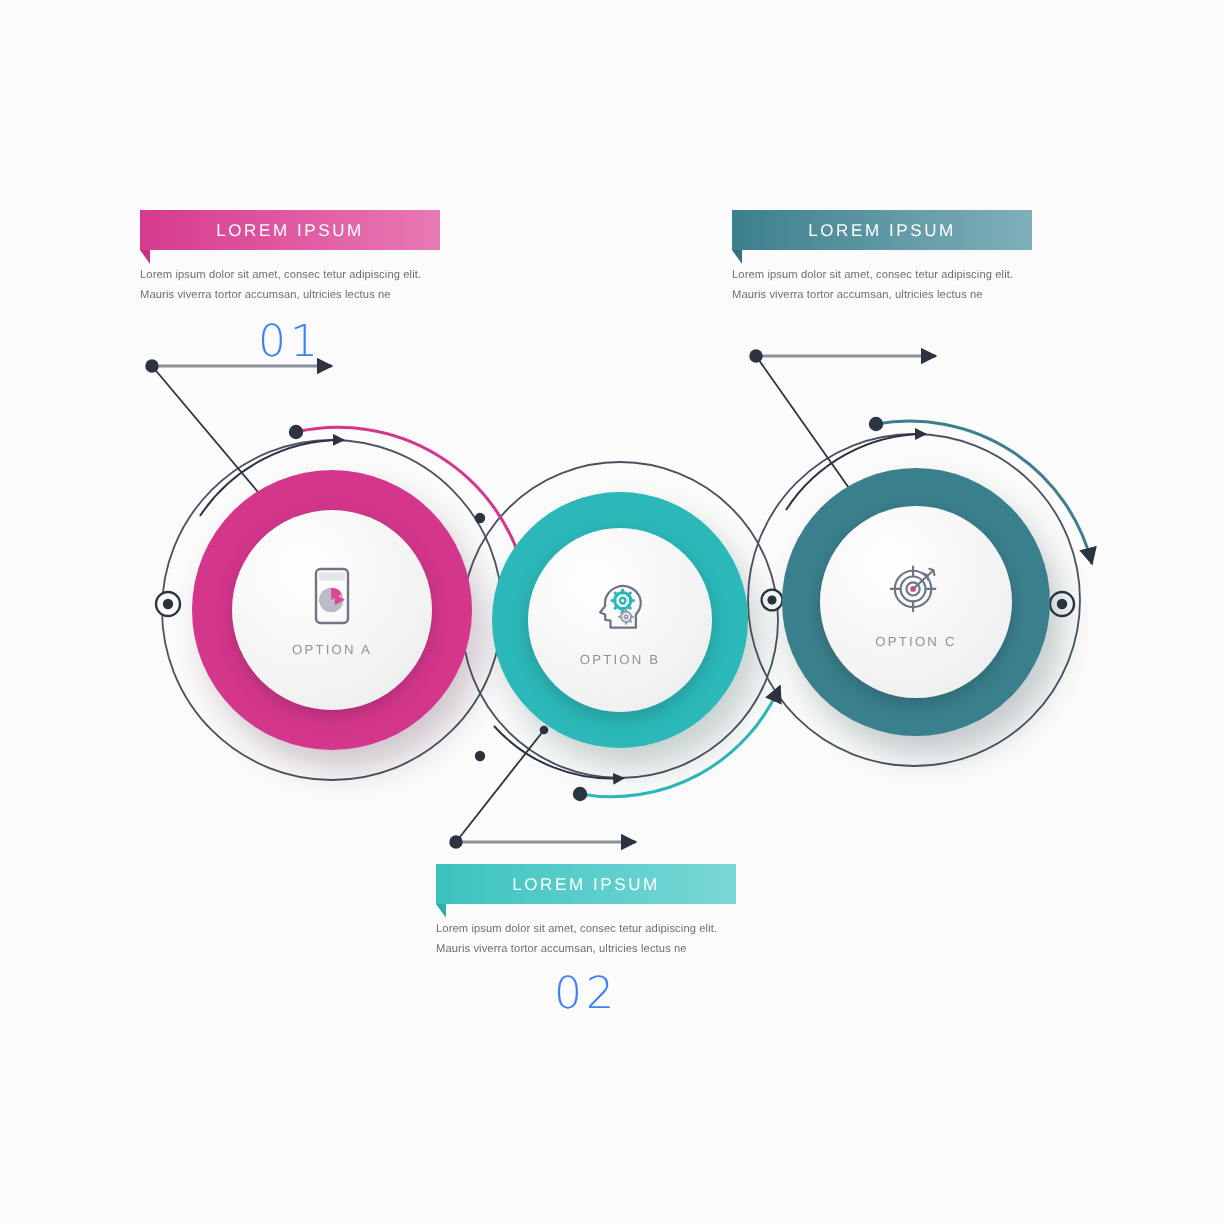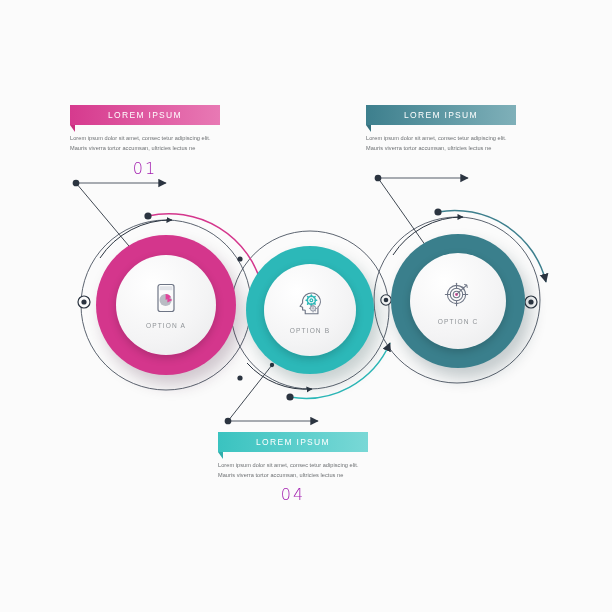--- a/index.html
+++ b/index.html
@@ -40,22 +40,22 @@
   .body-copy{
     margin-top:9px;
     font-size:5.6px;
     line-height:1.75;
     color:#6c6f72;
     letter-spacing:0.05px;
   }
   .step-num{
     margin-top:5px;
     text-align:center;
-    font-size:16px;
-    color:#a21caf;
+    font-size:22px;
+    color:#3b82f6;
     font-weight:300;
     letter-spacing:2px;
     font-family:"DejaVu Sans", sans-serif;
   }
 
   .panel.p1{left:70px;top:105px;}
   .panel.p3{left:366px;top:105px;}
   .panel.p2{left:218px;top:432px;}
   .panel.p2 .step-num{margin-top:4px;}
 
@@ -240,16 +240,16 @@
     </div>
     <div class="body-copy">Lorem ipsum dolor sit amet, consec tetur adipiscing elit. Mauris viverra tortor accumsan, ultricies lectus ne</div>
   </div>
 
   <div class="panel p2">
     <div class="ribbon teal">
       <span>LOREM IPSUM</span>
       <span class="tail"></span>
     </div>
     <div class="body-copy">Lorem ipsum dolor sit amet, consec tetur adipiscing elit. Mauris viverra tortor accumsan, ultricies lectus ne</div>
-    <div class="step-num">04</div>
+    <div class="step-num">02</div>
   </div>
 
 </div>
 
 </body></html>

